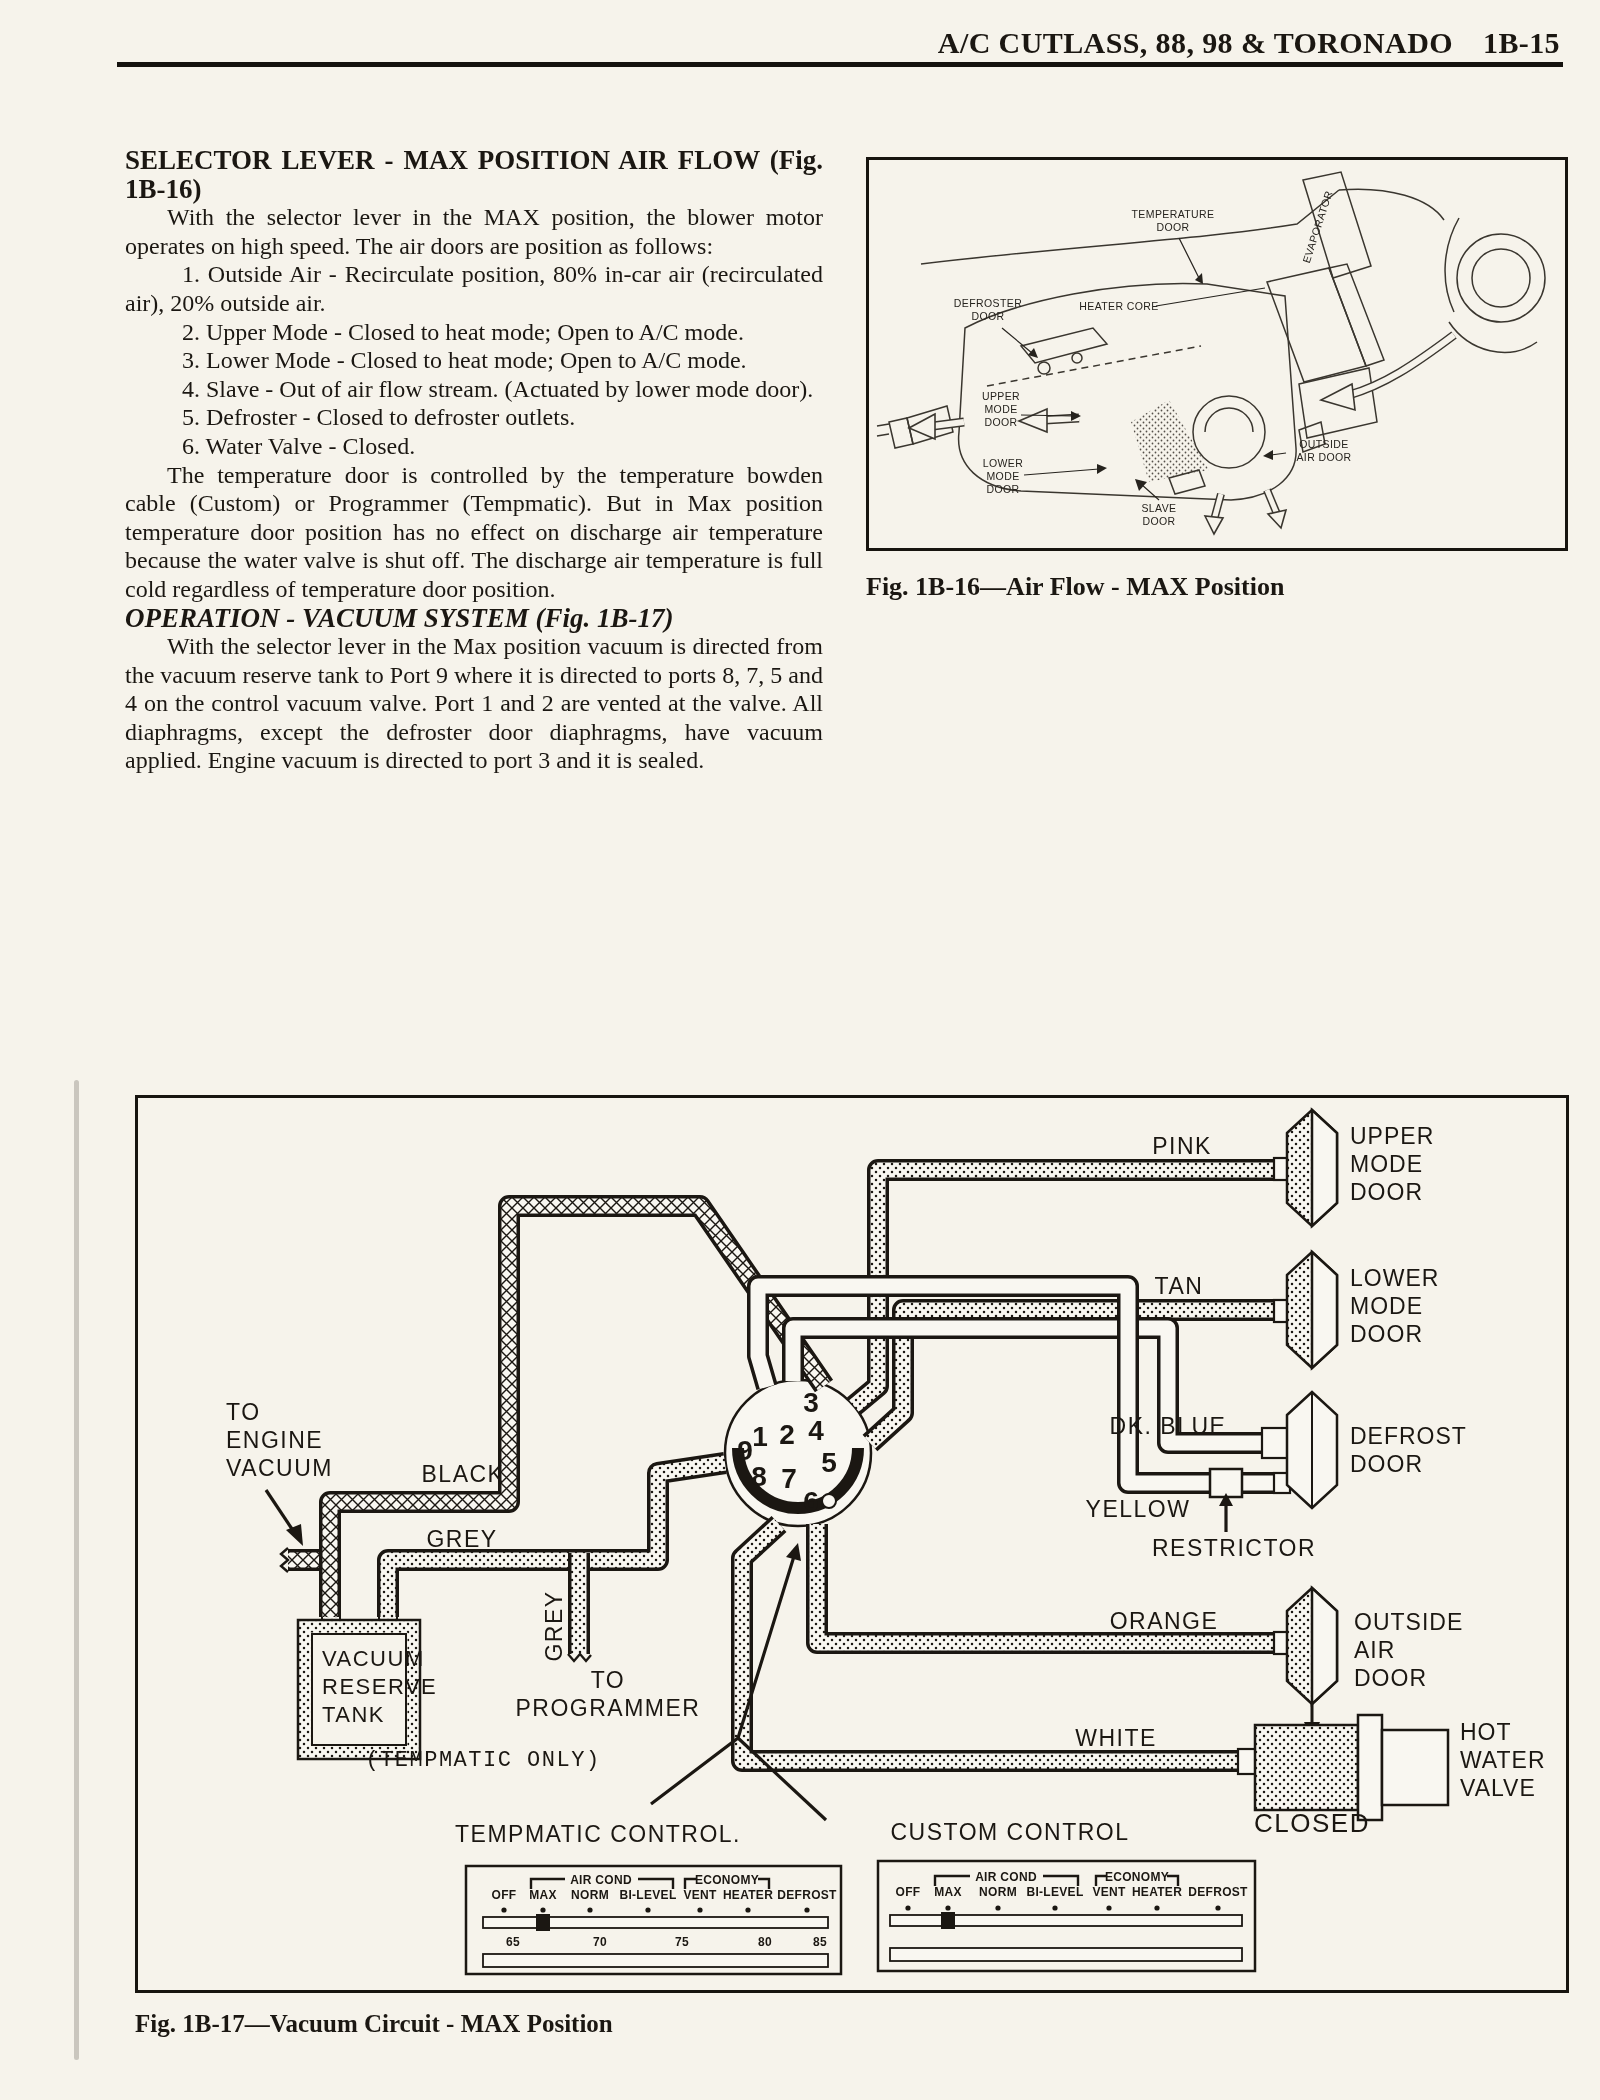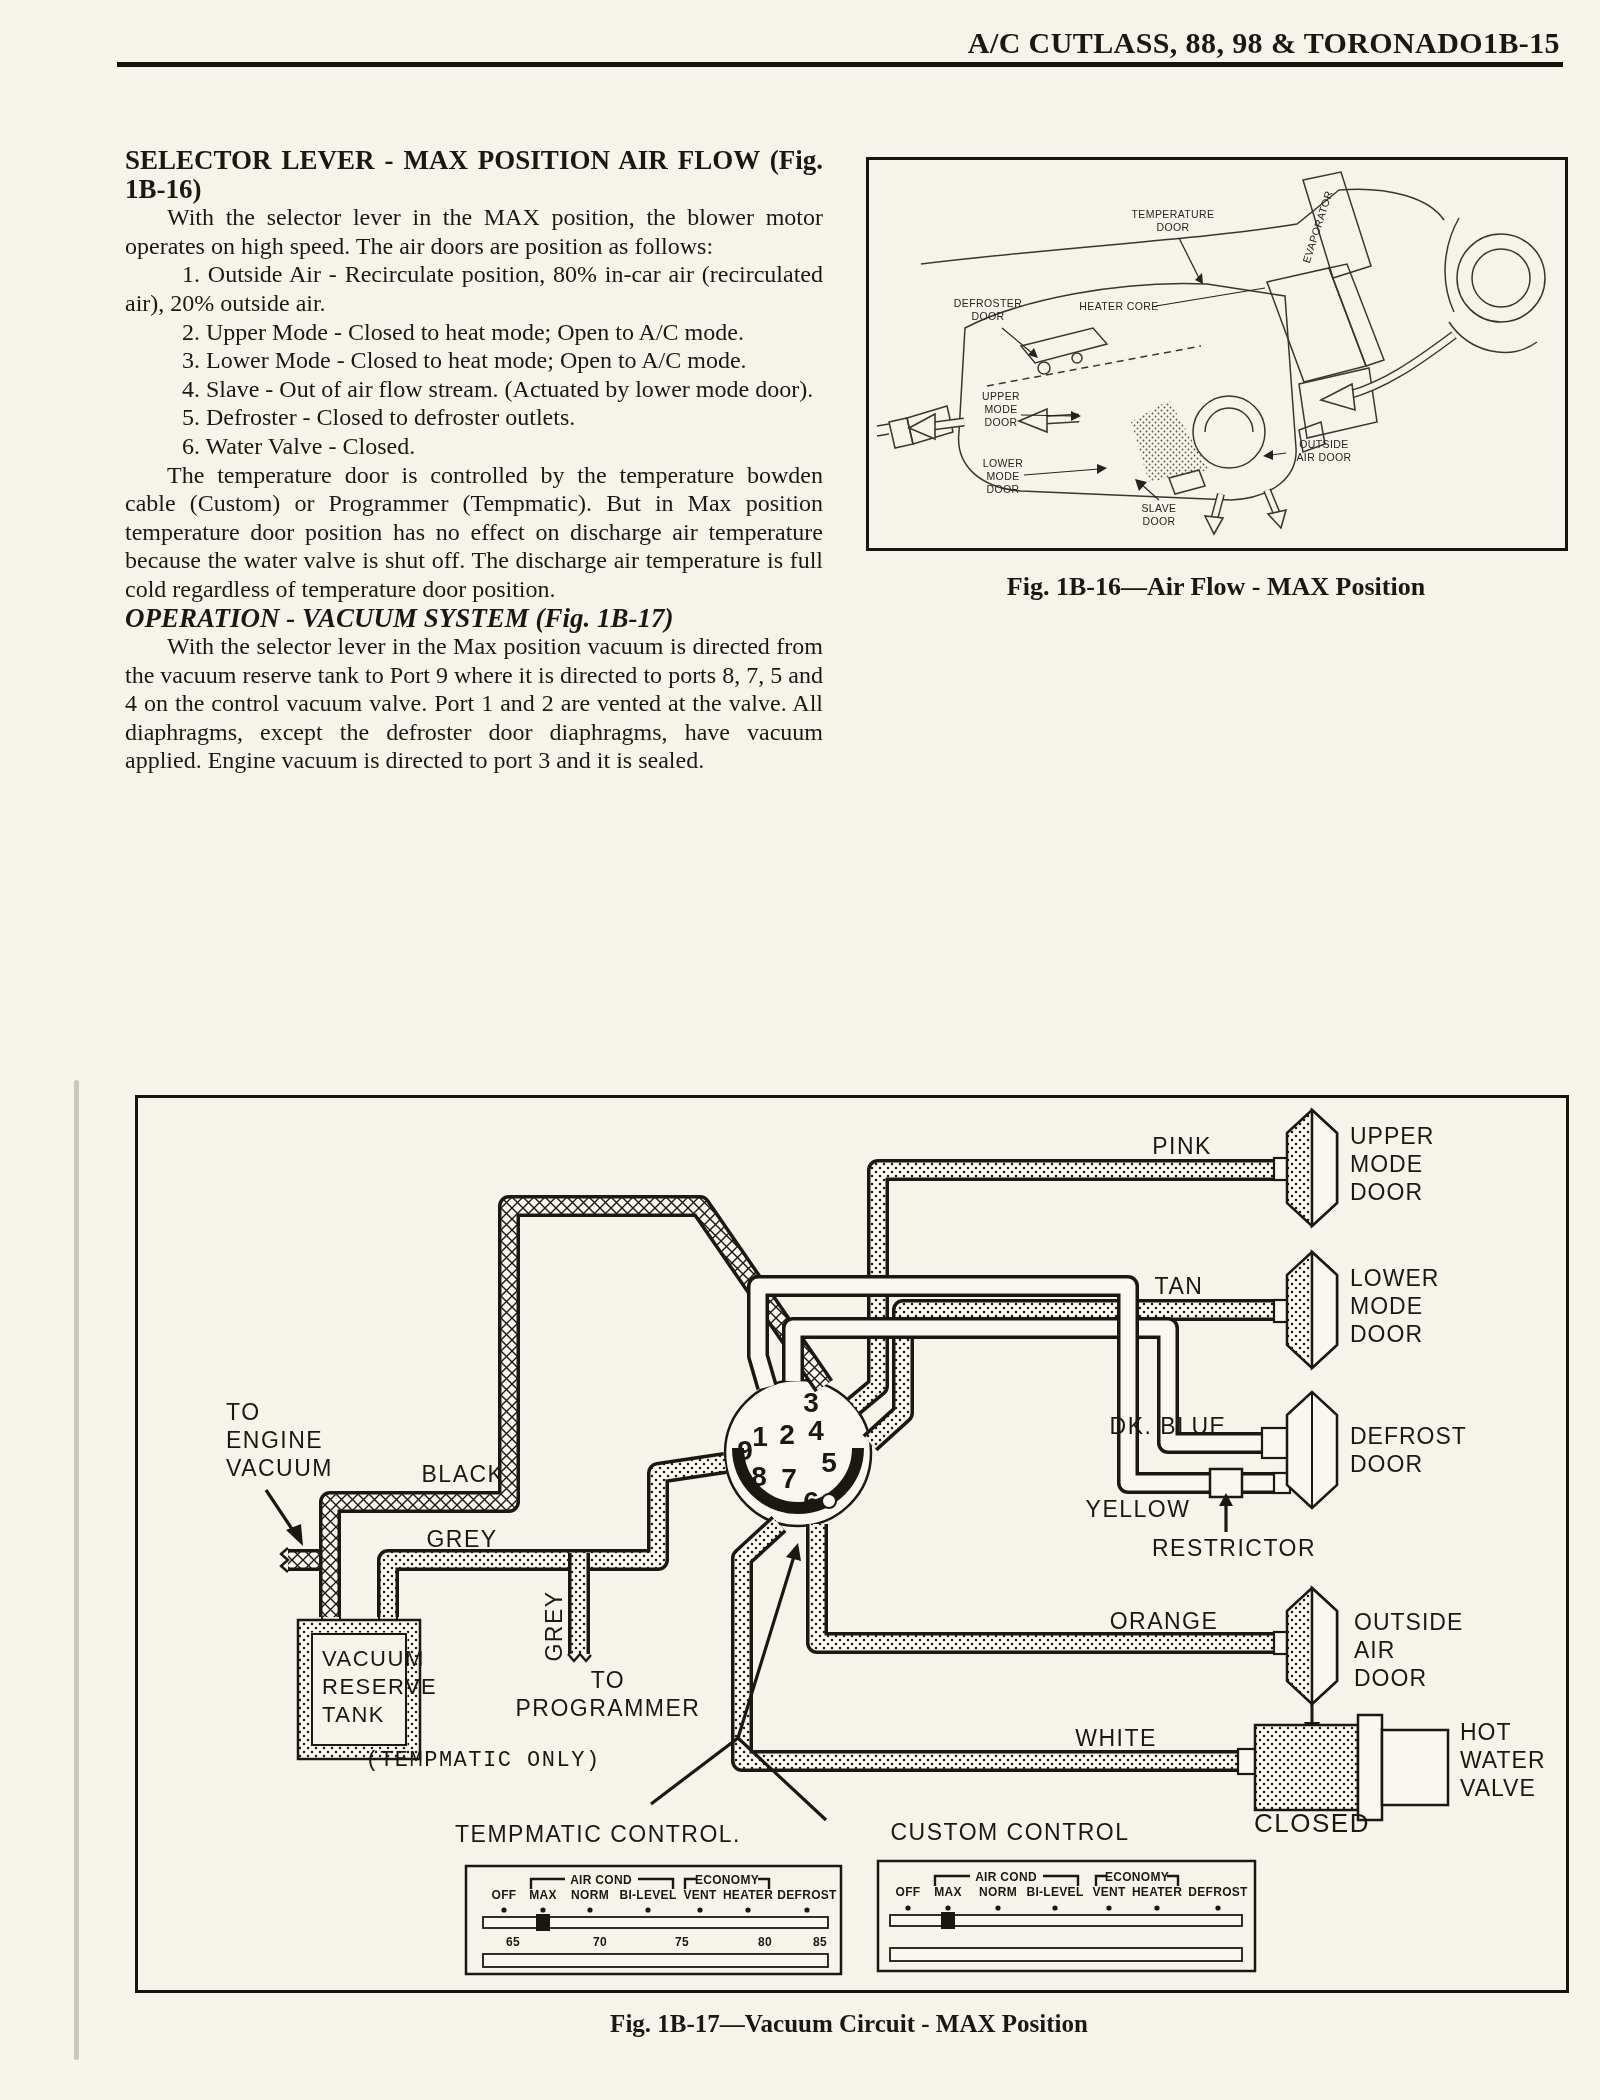--- a/index.html
+++ b/index.html
@@ -1,31 +1,31 @@
 <!DOCTYPE html>
 <html><head>
 <meta charset="utf-8">
 <style>
   html,body{margin:0;padding:0;background:#d9d4c8;}
   .page{position:relative;width:1600px;height:2100px;background:#f6f3eb;
         font-family:"Liberation Serif",serif;color:#1b1712;overflow:hidden;}
   .header-title{position:absolute;top:26px;left:0;width:1560px;text-align:right;
         font-weight:bold;font-size:30px;letter-spacing:.4px;}
-  .header-title .pgnum{}
+  .header-title .pgnum{margin-left:30px;}
   .rule{position:absolute;left:117px;top:62px;width:1446px;height:5px;background:#15120e;}
   .left-col{position:absolute;left:125px;top:146px;width:698px;font-size:24px;
         line-height:28.6px;text-align:justify;}
   .left-col h2{font-size:27px;margin:0;font-weight:bold;}
   .p-ind{text-indent:42px;margin:0;}
   .p-item{text-indent:57px;margin:0;}
   .sec2{margin-top:29px;font-style:italic;}
   .figbox{position:absolute;border:3px solid #17140f;}
   #figbox16{left:866px;top:157px;width:696px;height:388px;}
   #figbox17{left:135px;top:1095px;width:1428px;height:892px;}
-  .cap{position:absolute;font-weight:bold;text-align:center;}
+  .cap{position:absolute;font-weight:bold;}
   .cap16{left:866px;top:572px;width:700px;font-size:26px;}
   .cap17{left:135px;top:2010px;width:1428px;font-size:25px;}
   .edge-artifact{position:absolute;left:74px;top:1080px;width:5px;height:980px;
         background:rgba(45,40,33,.22);border-radius:3px;}
   svg{display:block;width:100%;height:100%;}
   svg text{font-family:"Liberation Sans",sans-serif;fill:#1b1712;}
   
   .ho{stroke:#1b1712;stroke-width:22;fill:none;stroke-linejoin:round;stroke-linecap:butt;}
   .hi-d{stroke:url(#dt);stroke-width:15;fill:none;stroke-linejoin:round;stroke-linecap:butt;}
   .hi-x{stroke:url(#hx);stroke-width:15;fill:none;stroke-linejoin:round;stroke-linecap:butt;}

